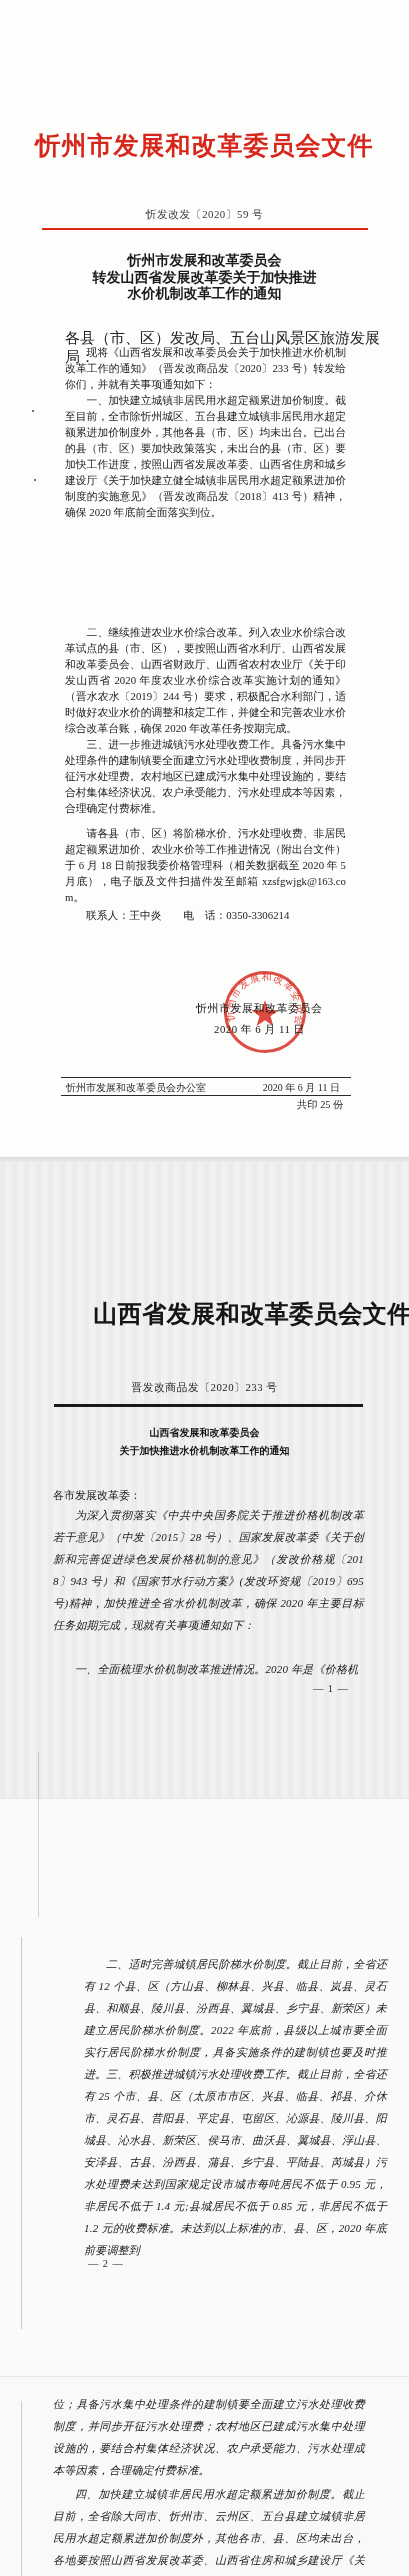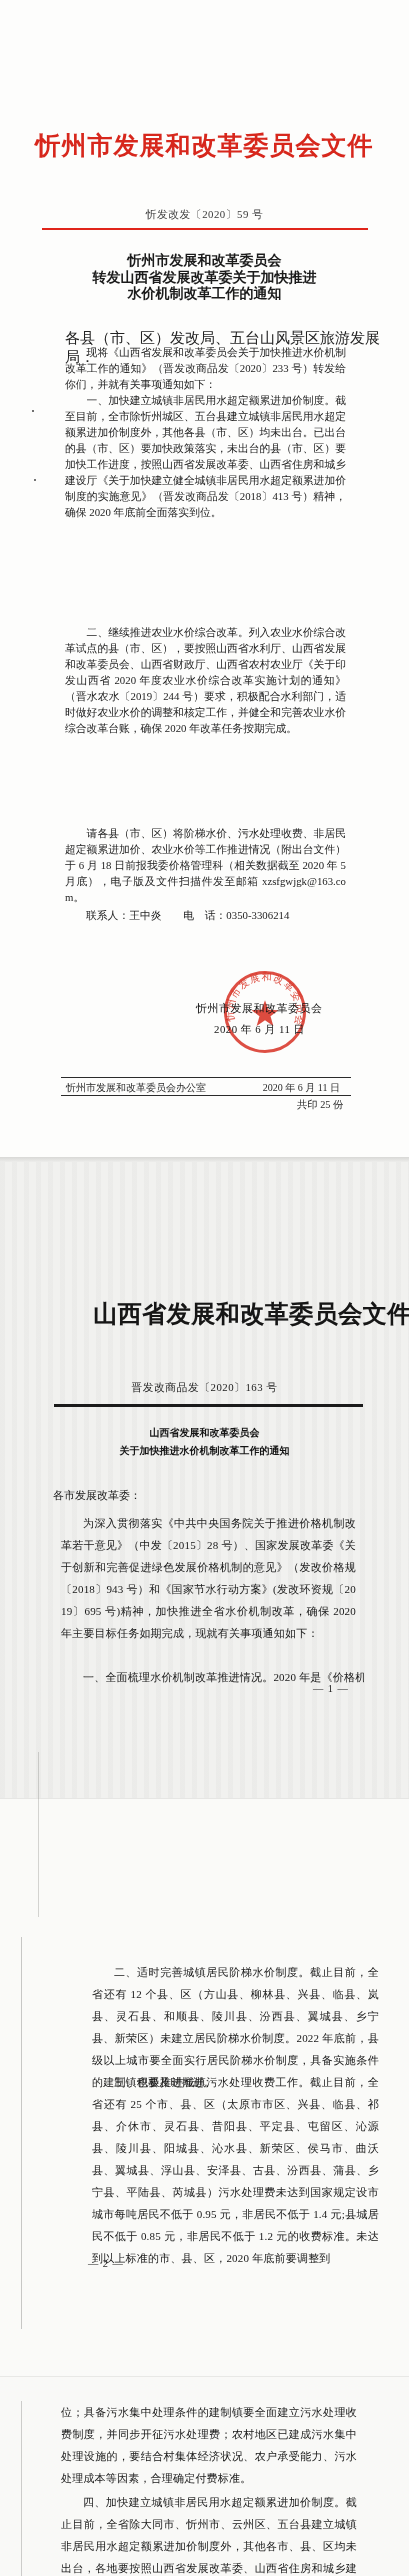--- a/index.html
+++ b/index.html
@@ -40,21 +40,21 @@
   .d1-footrow{top:1081px;left:66px;width:274px;display:flex;justify-content:space-between;font-size:10px;color:#2a2a2a;}
   .d1-print{top:1098px;left:297px;font-size:10.3px;color:#2a2a2a;}
 
   
   .d2-header{top:1298px;font-size:24px;font-weight:bold;letter-spacing:0.5px;color:#161616;text-shadow:0 0 0.5px #33333366;padding-left:48px;}
   .d2-docnum{top:1381px;font-size:10.8px;color:#222;letter-spacing:0.5px;}
   .d2-blackline{top:1404px;left:54px;width:309px;height:2.6px;background:#1a1a1a;}
   .d2-title{top:1424px;font-size:10px;font-weight:bold;line-height:17.5px;color:#141414;}
   .d2-salutation{top:1488px;left:53px;font-size:11px;color:#181818;}
   .d2-body{font-size:11px;line-height:22px;text-align:justify;word-break:break-all;color:#181818;letter-spacing:0.2px;}
-  .d2-body p{margin:8px;text-indent:2em;}
+  .d2-body p{margin:0;text-indent:2em;font-style:italic;}
   .noindent p{text-indent:0;}
   .d2-introP{top:1504px;left:53px;width:311px;}
   .d2-item1start{top:1658px;left:53px;width:311px;white-space:nowrap;overflow:hidden;}
   .d2-item1cont{top:1817px;left:84px;width:303px;}
   .d2-item2{top:1953px;left:84px;width:303px;}
   .d2-item3p1{top:2063px;left:84px;width:303px;}
   .d2-item3p2{top:2393px;left:53px;width:312px;}
   .d2-item4{top:2483px;left:53px;width:312px;}
   .pagenum{font-size:10.3px;color:#242424;letter-spacing:1px;}
   .pn1{top:1683px;left:313px;}
@@ -84,20 +84,21 @@
       <div>水价机制改革工作的通知</div>
     </div>
     <div class="abs d1-salutation">各县（市、区）发改局、五台山风景区旅游发展局：</div>
 
     <div class="abs d1-body d1-blockA">
       <p>现将《山西省发展和改革委员会关于加快推进水价机制改革工作的通知》（晋发改商品发〔2020〕233 号）转发给你们，并就有关事项通知如下：</p>
       <p>一、加快建立城镇非居民用水超定额累进加价制度。截至目前，全市除忻州城区、五台县建立城镇非居民用水超定额累进加价制度外，其他各县（市、区）均未出台。已出台的县（市、区）要加快政策落实，未出台的县（市、区）要加快工作进度，按照山西省发展改革委、山西省住房和城乡建设厅《关于加快建立健全城镇非居民用水超定额累进加价制度的实施意见》（晋发改商品发〔2018〕413 号）精神，确保 2020 年底前全面落实到位。</p>
     </div>
     <div class="abs d1-body d1-blockB">
       <p>二、继续推进农业水价综合改革。列入农业水价综合改革试点的县（市、区），要按照山西省水利厅、山西省发展和改革委员会、山西省财政厅、山西省农村农业厅《关于印发山西省 2020 年度农业水价综合改革实施计划的通知》（晋水农水〔2019〕244 号）要求，积极配合水利部门，适时做好农业水价的调整和核定工作，并健全和完善农业水价综合改革台账，确保 2020 年改革任务按期完成。</p>
+      <p>三、进一步推进城镇污水处理收费工作。具备污水集中处理条件的建制镇要全面建立污水处理收费制度，并同步开征污水处理费。农村地区已建成污水集中处理设施的，要结合村集体经济状况、农户承受能力、污水处理成本等因素，合理确定付费标准。</p>
     </div>
     <div class="abs d1-body d1-blockC">
       <p>请各县（市、区）将阶梯水价、污水处理收费、非居民超定额累进加价、农业水价等工作推进情况（附出台文件）于 6 月 18 日前报我委价格管理科（相关数据截至 2020 年 5 月底），电子版及文件扫描件发至邮箱 xzsfgwjgk@163.com。</p>
     </div>
 
     <div class="abs d1-contact">联系人：王中炎　　电　话：0350-3306214</div>
 
     <svg class="abs d1-seal" width="86" height="86" viewBox="0 0 170 170">
       <defs>
         <path id="arc1" d="M 25.8,106.5 A 63,63 0 1 1 144.2,106.5" fill="none"></path>
@@ -123,21 +124,21 @@
     <div class="speck sp1"></div>
     <div class="speck sp2"></div>
   </div>
 
   <div id="pageseam"></div>
 
   <div class="page" id="page2">
     <div class="streaks"></div>
   </div>
   <div class="abs ctr d2-header">山西省发展和改革委员会文件</div>
-  <div class="abs ctr d2-docnum">晋发改商品发〔2020〕163 号</div>
+  <div class="abs ctr d2-docnum">晋发改商品发〔2020〕233 号</div>
   <div class="abs d2-blackline"></div>
   <div class="abs ctr d2-title">
     <div>山西省发展和改革委员会</div>
     <div>关于加快推进水价机制改革工作的通知</div>
   </div>
   <div class="abs d2-salutation">各市发展改革委：</div>
   <div class="abs d2-body d2-introP">
     <p>为深入贯彻落实《中共中央国务院关于推进价格机制改革若干意见》（中发〔2015〕28 号）、国家发展改革委《关于创新和完善促进绿色发展价格机制的意见》（发改价格规〔2018〕943 号）和《国家节水行动方案》(发改环资规〔2019〕695 号)精神，加快推进全省水价机制改革，确保 2020 年主要目标任务如期完成，现就有关事项通知如下：</p>
   </div>
   <div class="abs d2-body d2-item1start">

